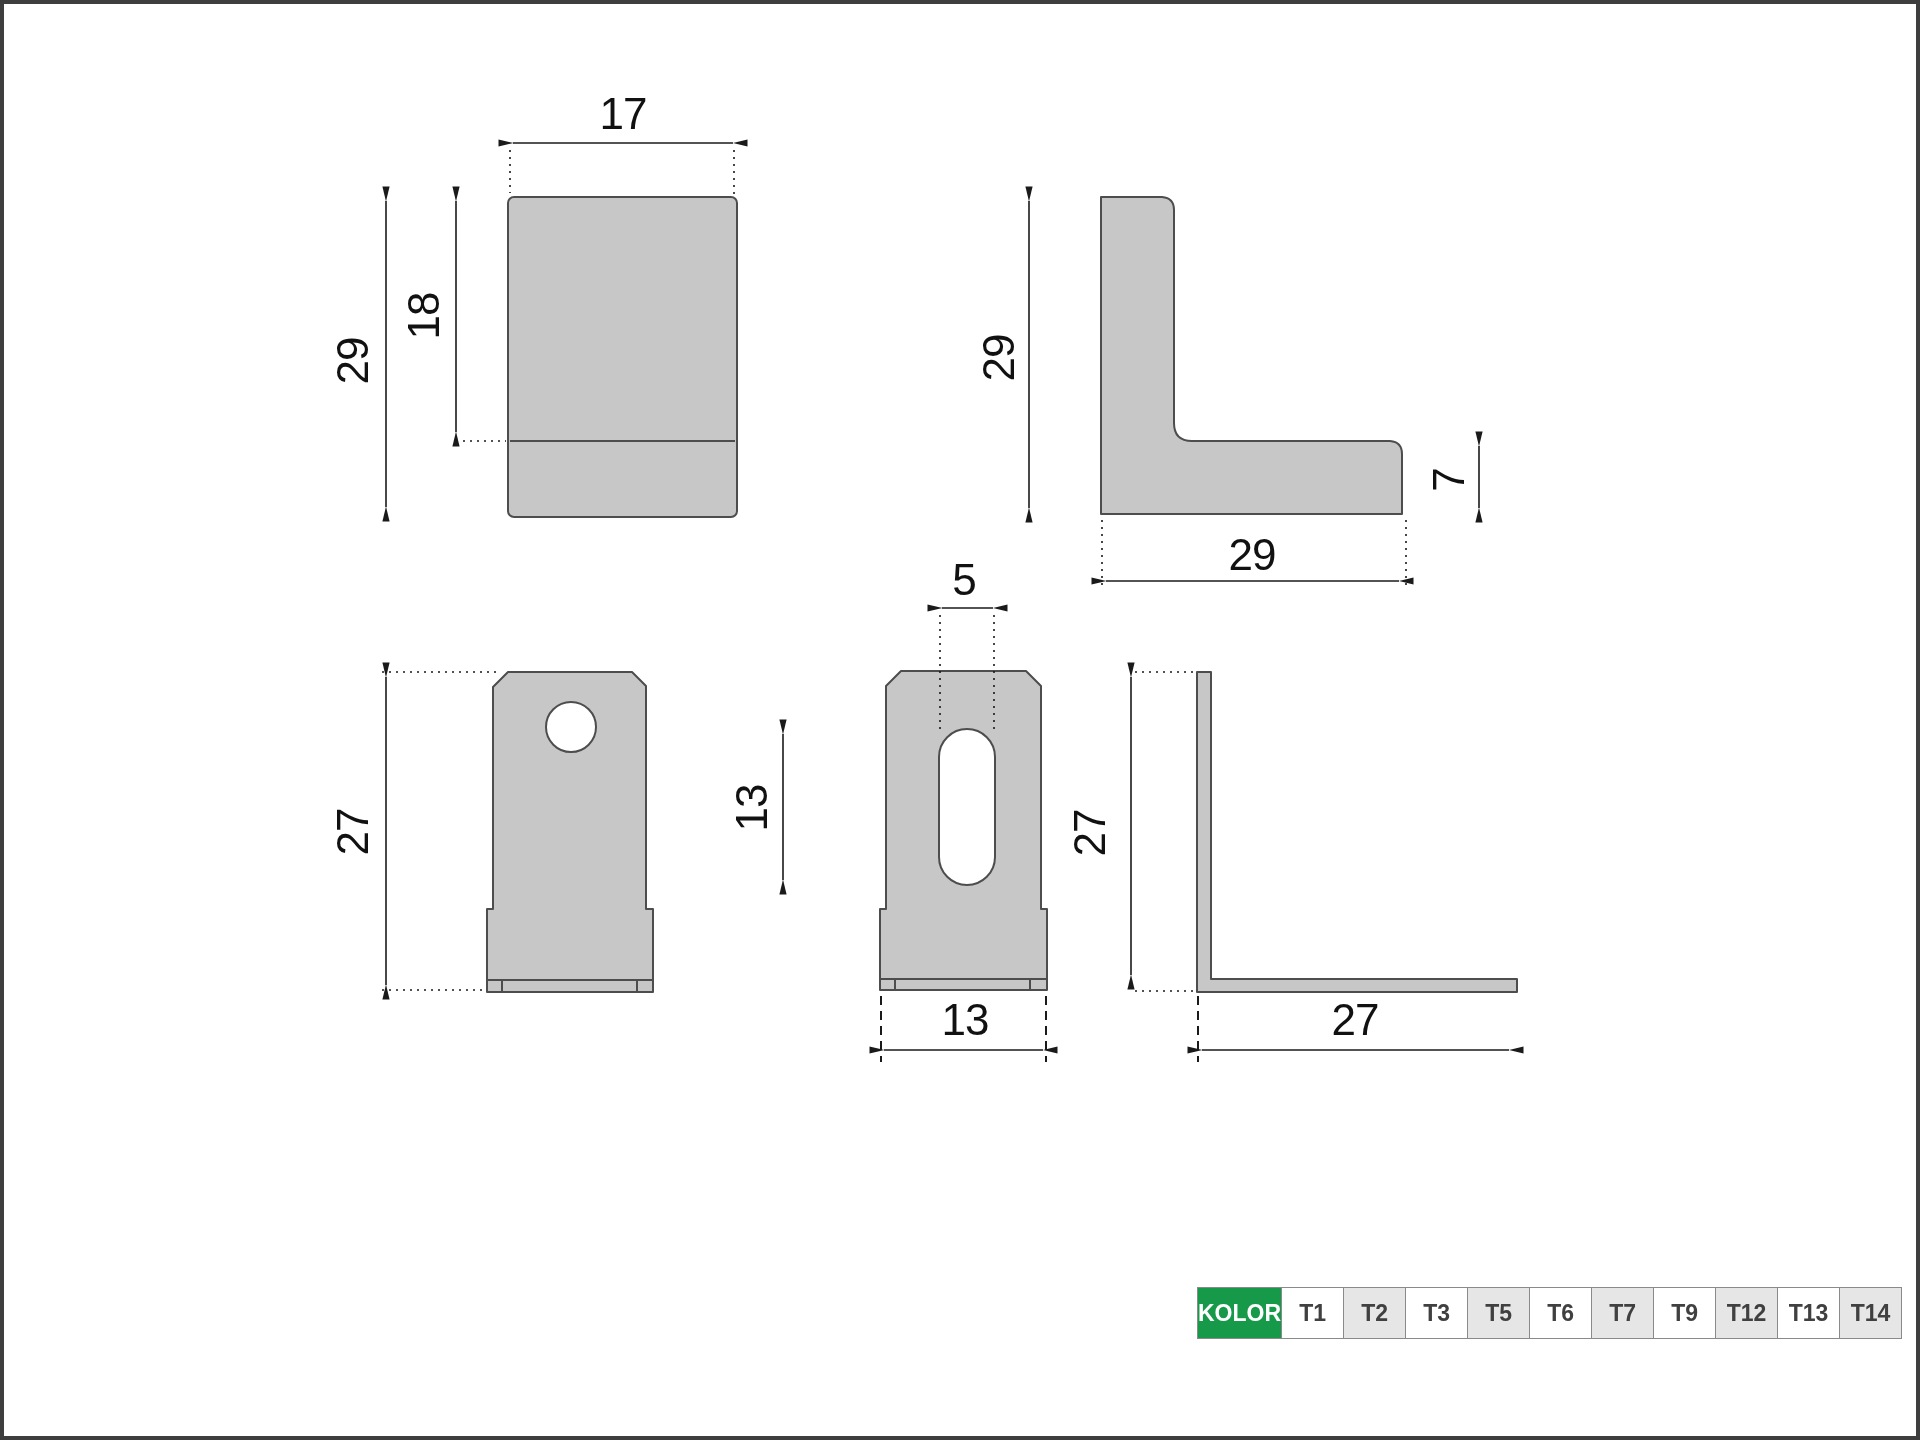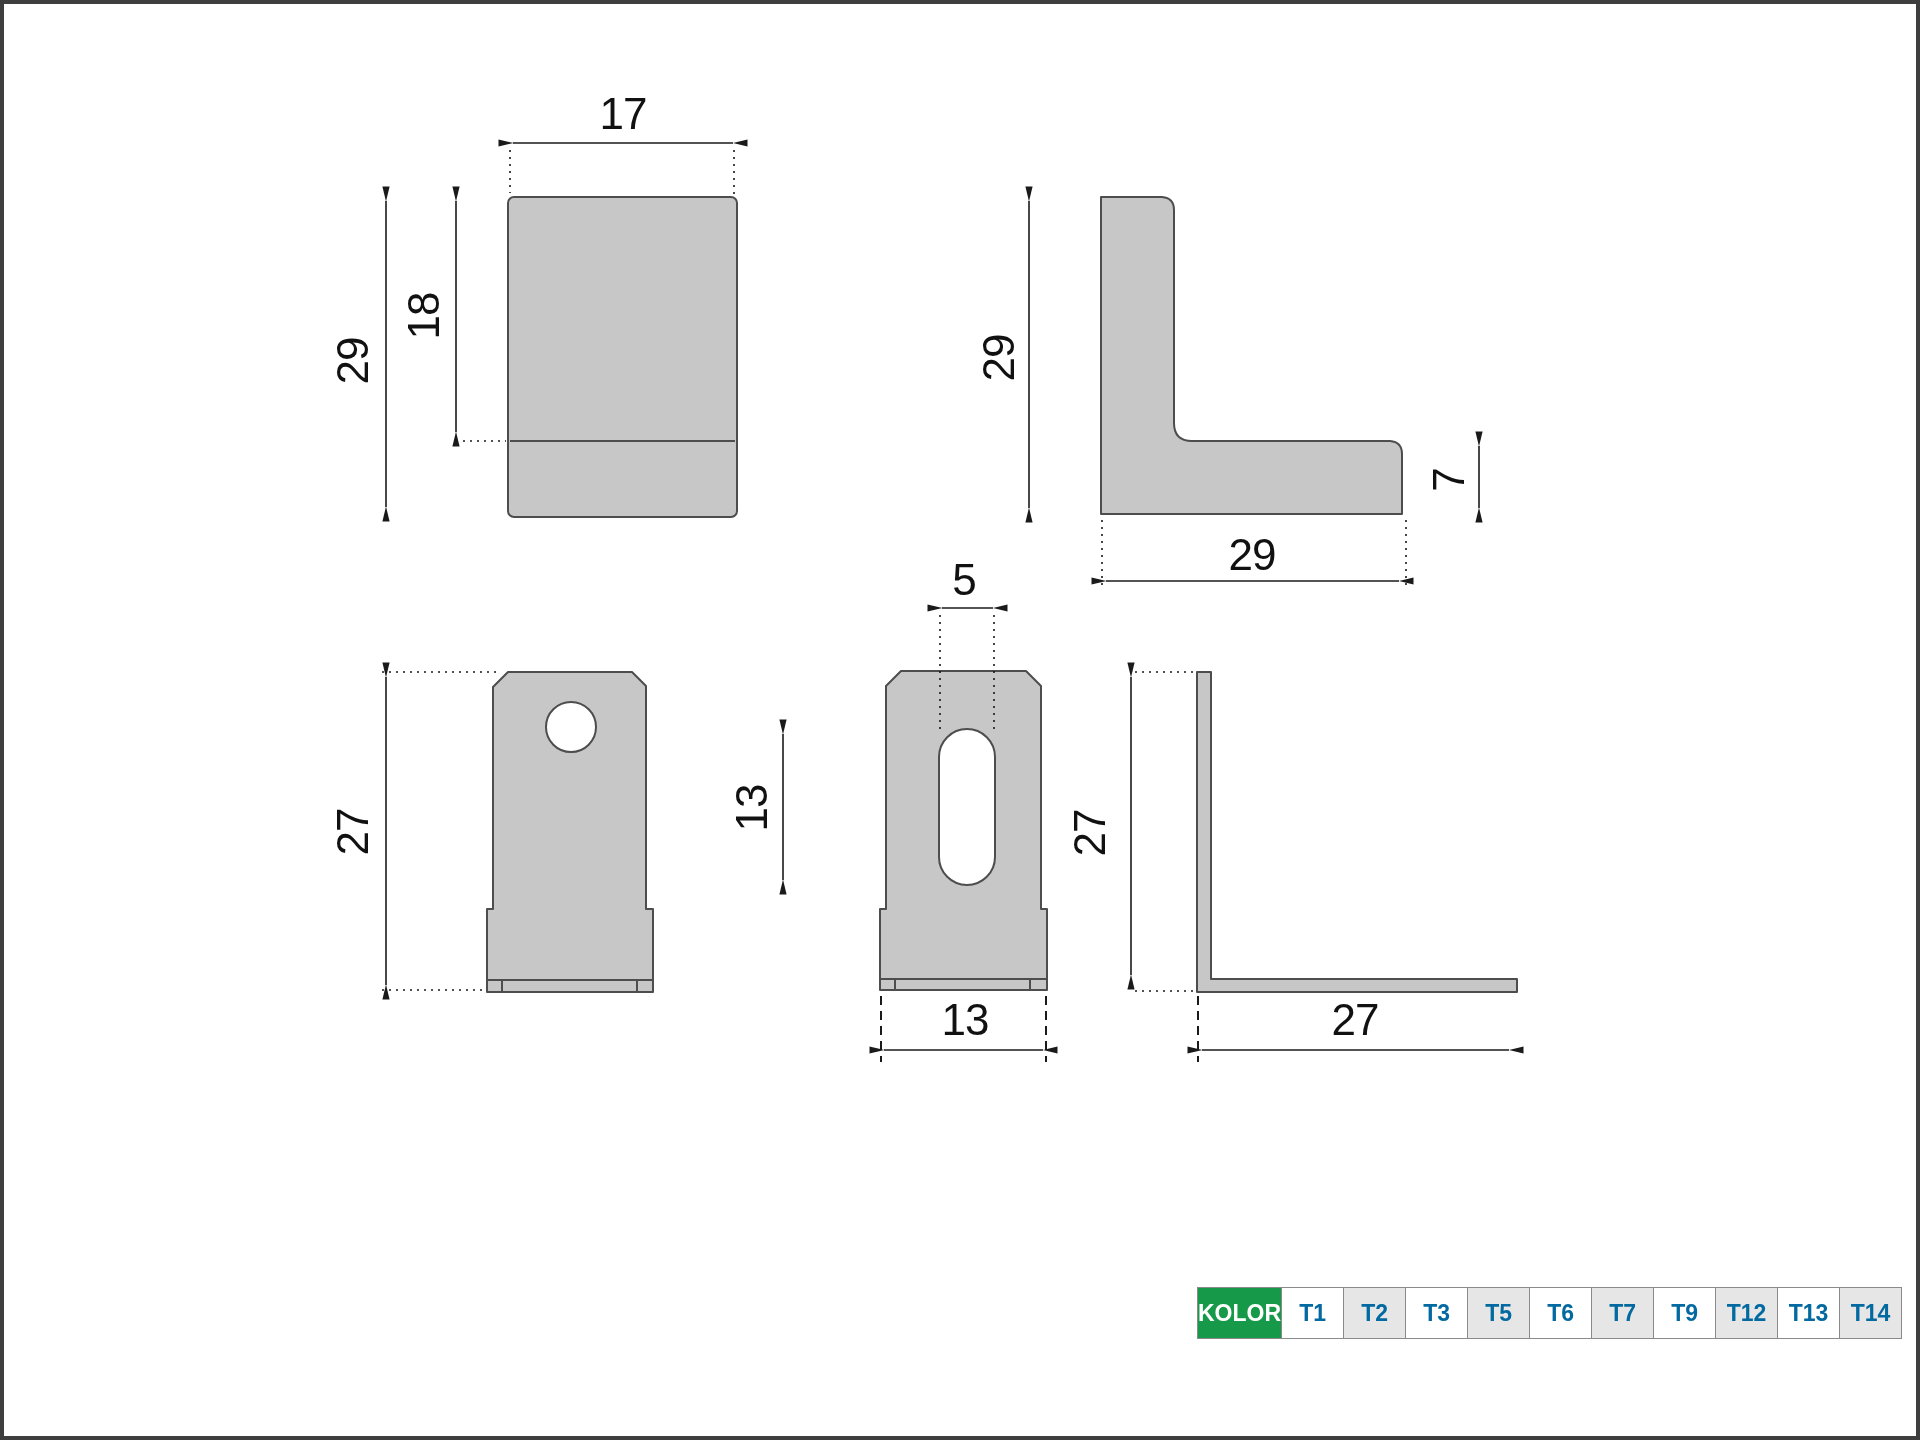--- a/index.html
+++ b/index.html
@@ -26,21 +26,21 @@
     white-space:nowrap;line-height:1;
   }
   .rot{transform:translate(-50%,-50%) rotate(-90deg);}
   table.spec{
     position:absolute;left:1193px;top:1283px;
     border-collapse:collapse;table-layout:fixed;
   }
   table.spec th, table.spec td{
     border:1px solid #8a8a8a;
     text-align:center;vertical-align:middle;
-    padding:0;background:#ffffff;color:#0369a1;
+    padding:0;background:#ffffff;color:#404040;
   }
   table.spec tr:first-child th{height:56px;font-size:21px;font-weight:bold;width:61px;}
   table.spec tr:last-child th, table.spec tr:last-child td{height:50px;font-size:23px;}
   table.spec th.kolor{width:74px;background:var(--green,#169a49);color:#ffffff;font-size:25px;}
   table.spec th.index{font-size:23px;font-weight:bold;}
   table.spec .shade{background:var(--shade,#e6e6e6);}
   table.spec td{font-weight:normal;}
 </style>
 </head>
 <body>

